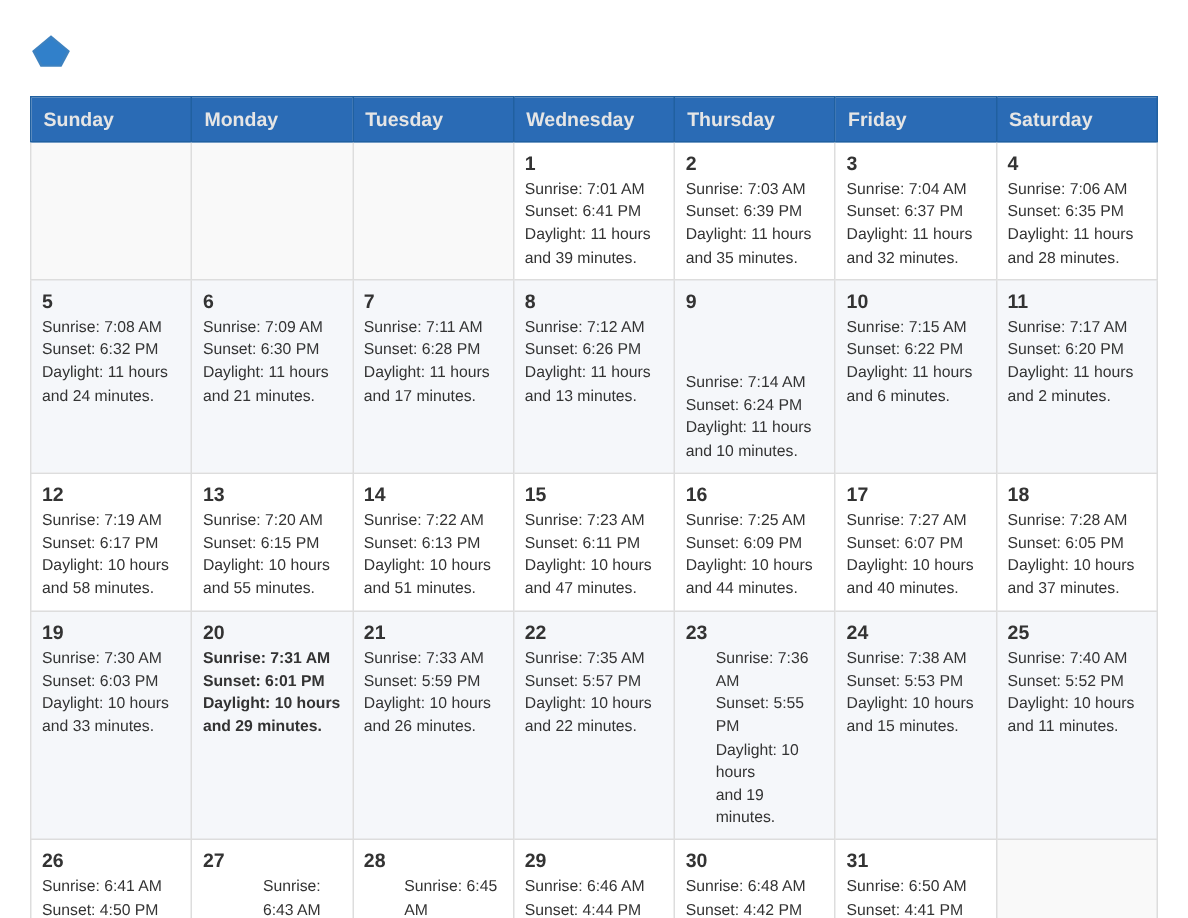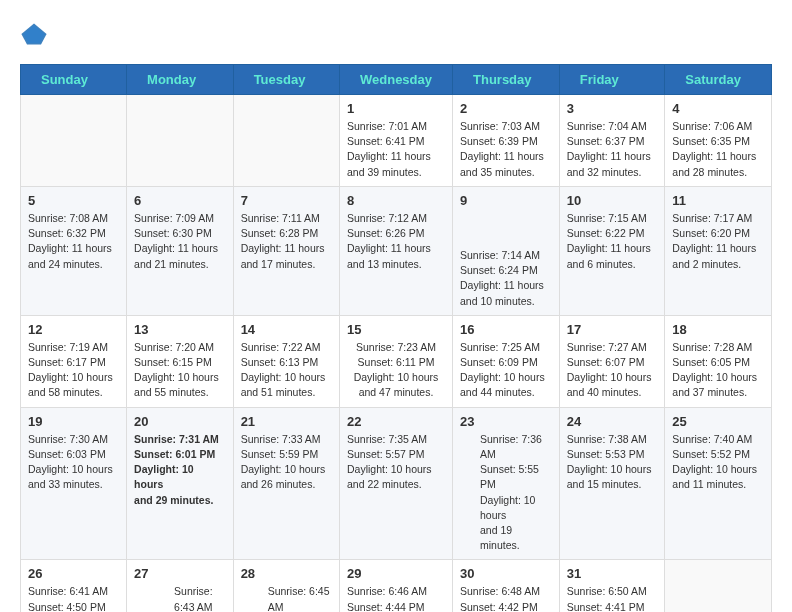--- a/index.html
+++ b/index.html
@@ -46,23 +46,23 @@
       font-size: 15px;
       color: #555;
     }
     .calendar {
       width: 100%;
       border-collapse: collapse;
       border: 1px solid #ccc;
     }
     .calendar th {
       background: #2a6bb5;
-      color: #5eead4;
+      color: #e5e5e5;
       text-align: left;
-      padding: 7px 20px;
+      padding: 7px 8px;
       font-size: 13px;
       border: 1px solid #2060a0;
     }
     .calendar td {
       vertical-align: top;
       padding: 6px 7px;
       border: 1px solid #ddd;
       width: calc(100% / 7);
       font-size: 11px;
       color: #333;
@@ -221,21 +221,21 @@
         </td>
         <td>
           <span class="day-number">14</span>
           <div class="day-info" style="white-space: pre-line;">Sunrise: 7:22 AM
 Sunset: 6:13 PM
 Daylight: 10 hours
 and 51 minutes.</div>
         </td>
         <td>
           <span class="day-number">15</span>
-          <div class="day-info" style="white-space: pre-line; text-align: center;">Sunrise: 7:23 AM
+          <div class="day-info" style="white-space: pre-line;">Sunrise: 7:23 AM
 Sunset: 6:11 PM
 Daylight: 10 hours
 and 47 minutes.</div>
         </td>
         <td>
           <span class="day-number">16</span>
           <div class="day-info" style="white-space: pre-line;">Sunrise: 7:25 AM
 Sunset: 6:09 PM
 Daylight: 10 hours
 and 44 minutes.</div>

